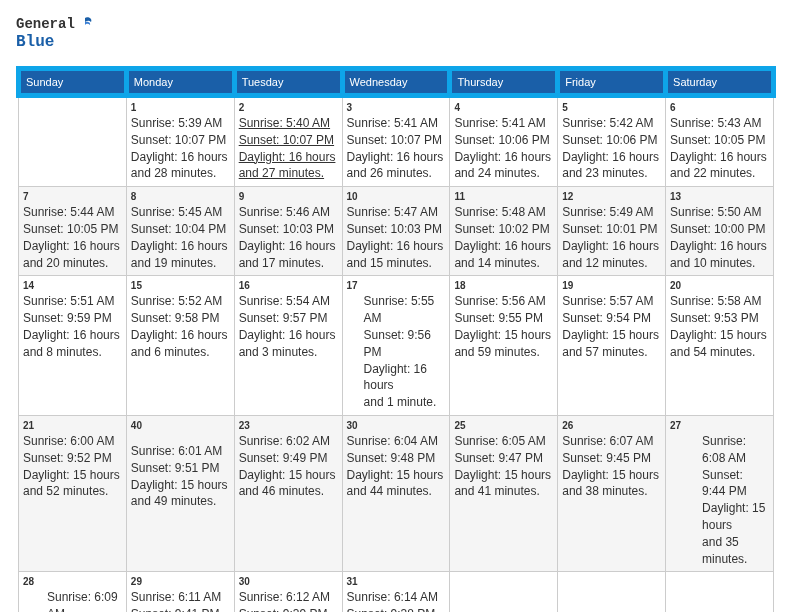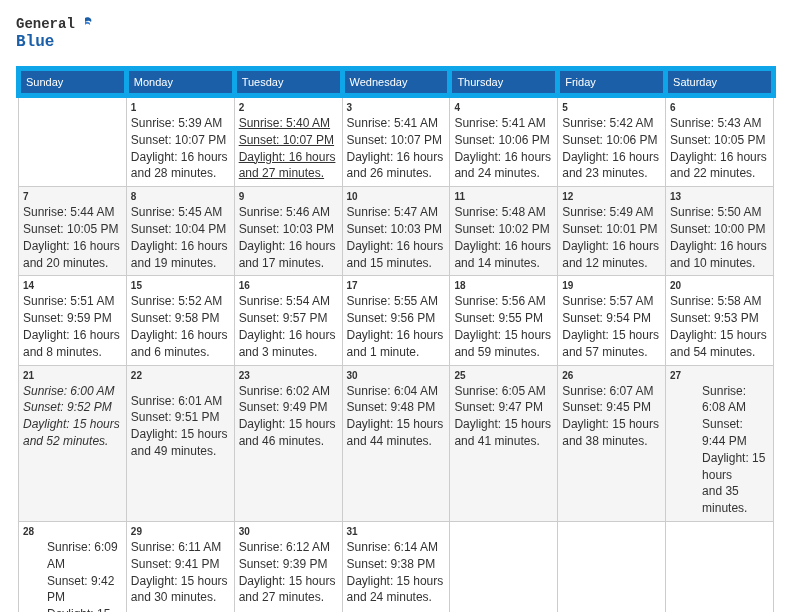--- a/index.html
+++ b/index.html
@@ -229,21 +229,21 @@
           </td>
           <td>
             <span class="day-number">16</span>
             <div class="day-info" style="white-space: pre-line;">Sunrise: 5:54 AM
 Sunset: 9:57 PM
 Daylight: 16 hours
 and 3 minutes.</div>
           </td>
           <td>
             <span class="day-number">17</span>
-            <div class="day-info" style="white-space: pre-line;">Sunrise: 5:55 AM
+            <div class="day-info" style="white-space: pre-line; margin-left: 17px;">Sunrise: 5:55 AM
 Sunset: 9:56 PM
 Daylight: 16 hours
 and 1 minute.</div>
           </td>
           <td>
             <span class="day-number">18</span>
             <div class="day-info" style="white-space: pre-line;">Sunrise: 5:56 AM
 Sunset: 9:55 PM
 Daylight: 15 hours
 and 59 minutes.</div>
@@ -259,27 +259,27 @@
             <span class="day-number">20</span>
             <div class="day-info" style="white-space: pre-line;">Sunrise: 5:58 AM
 Sunset: 9:53 PM
 Daylight: 15 hours
 and 54 minutes.</div>
           </td>
         </tr>
         <tr>
           <td>
             <span class="day-number">21</span>
-            <div class="day-info" style="white-space: pre-line; font-style: italic;">Sunrise: 6:00 AM
+            <div class="day-info" style="white-space: pre-line;">Sunrise: 6:00 AM
 Sunset: 9:52 PM
 Daylight: 15 hours
 and 52 minutes.</div>
           </td>
           <td>
-            <span class="day-number">22</span>
+            <span class="day-number">40</span>
             <div class="day-info" style="white-space: pre-line; margin-top: 12px;">Sunrise: 6:01 AM
 Sunset: 9:51 PM
 Daylight: 15 hours
 and 49 minutes.</div>
           </td>
           <td>
             <span class="day-number">23</span>
             <div class="day-info" style="white-space: pre-line;">Sunrise: 6:02 AM
 Sunset: 9:49 PM
 Daylight: 15 hours

